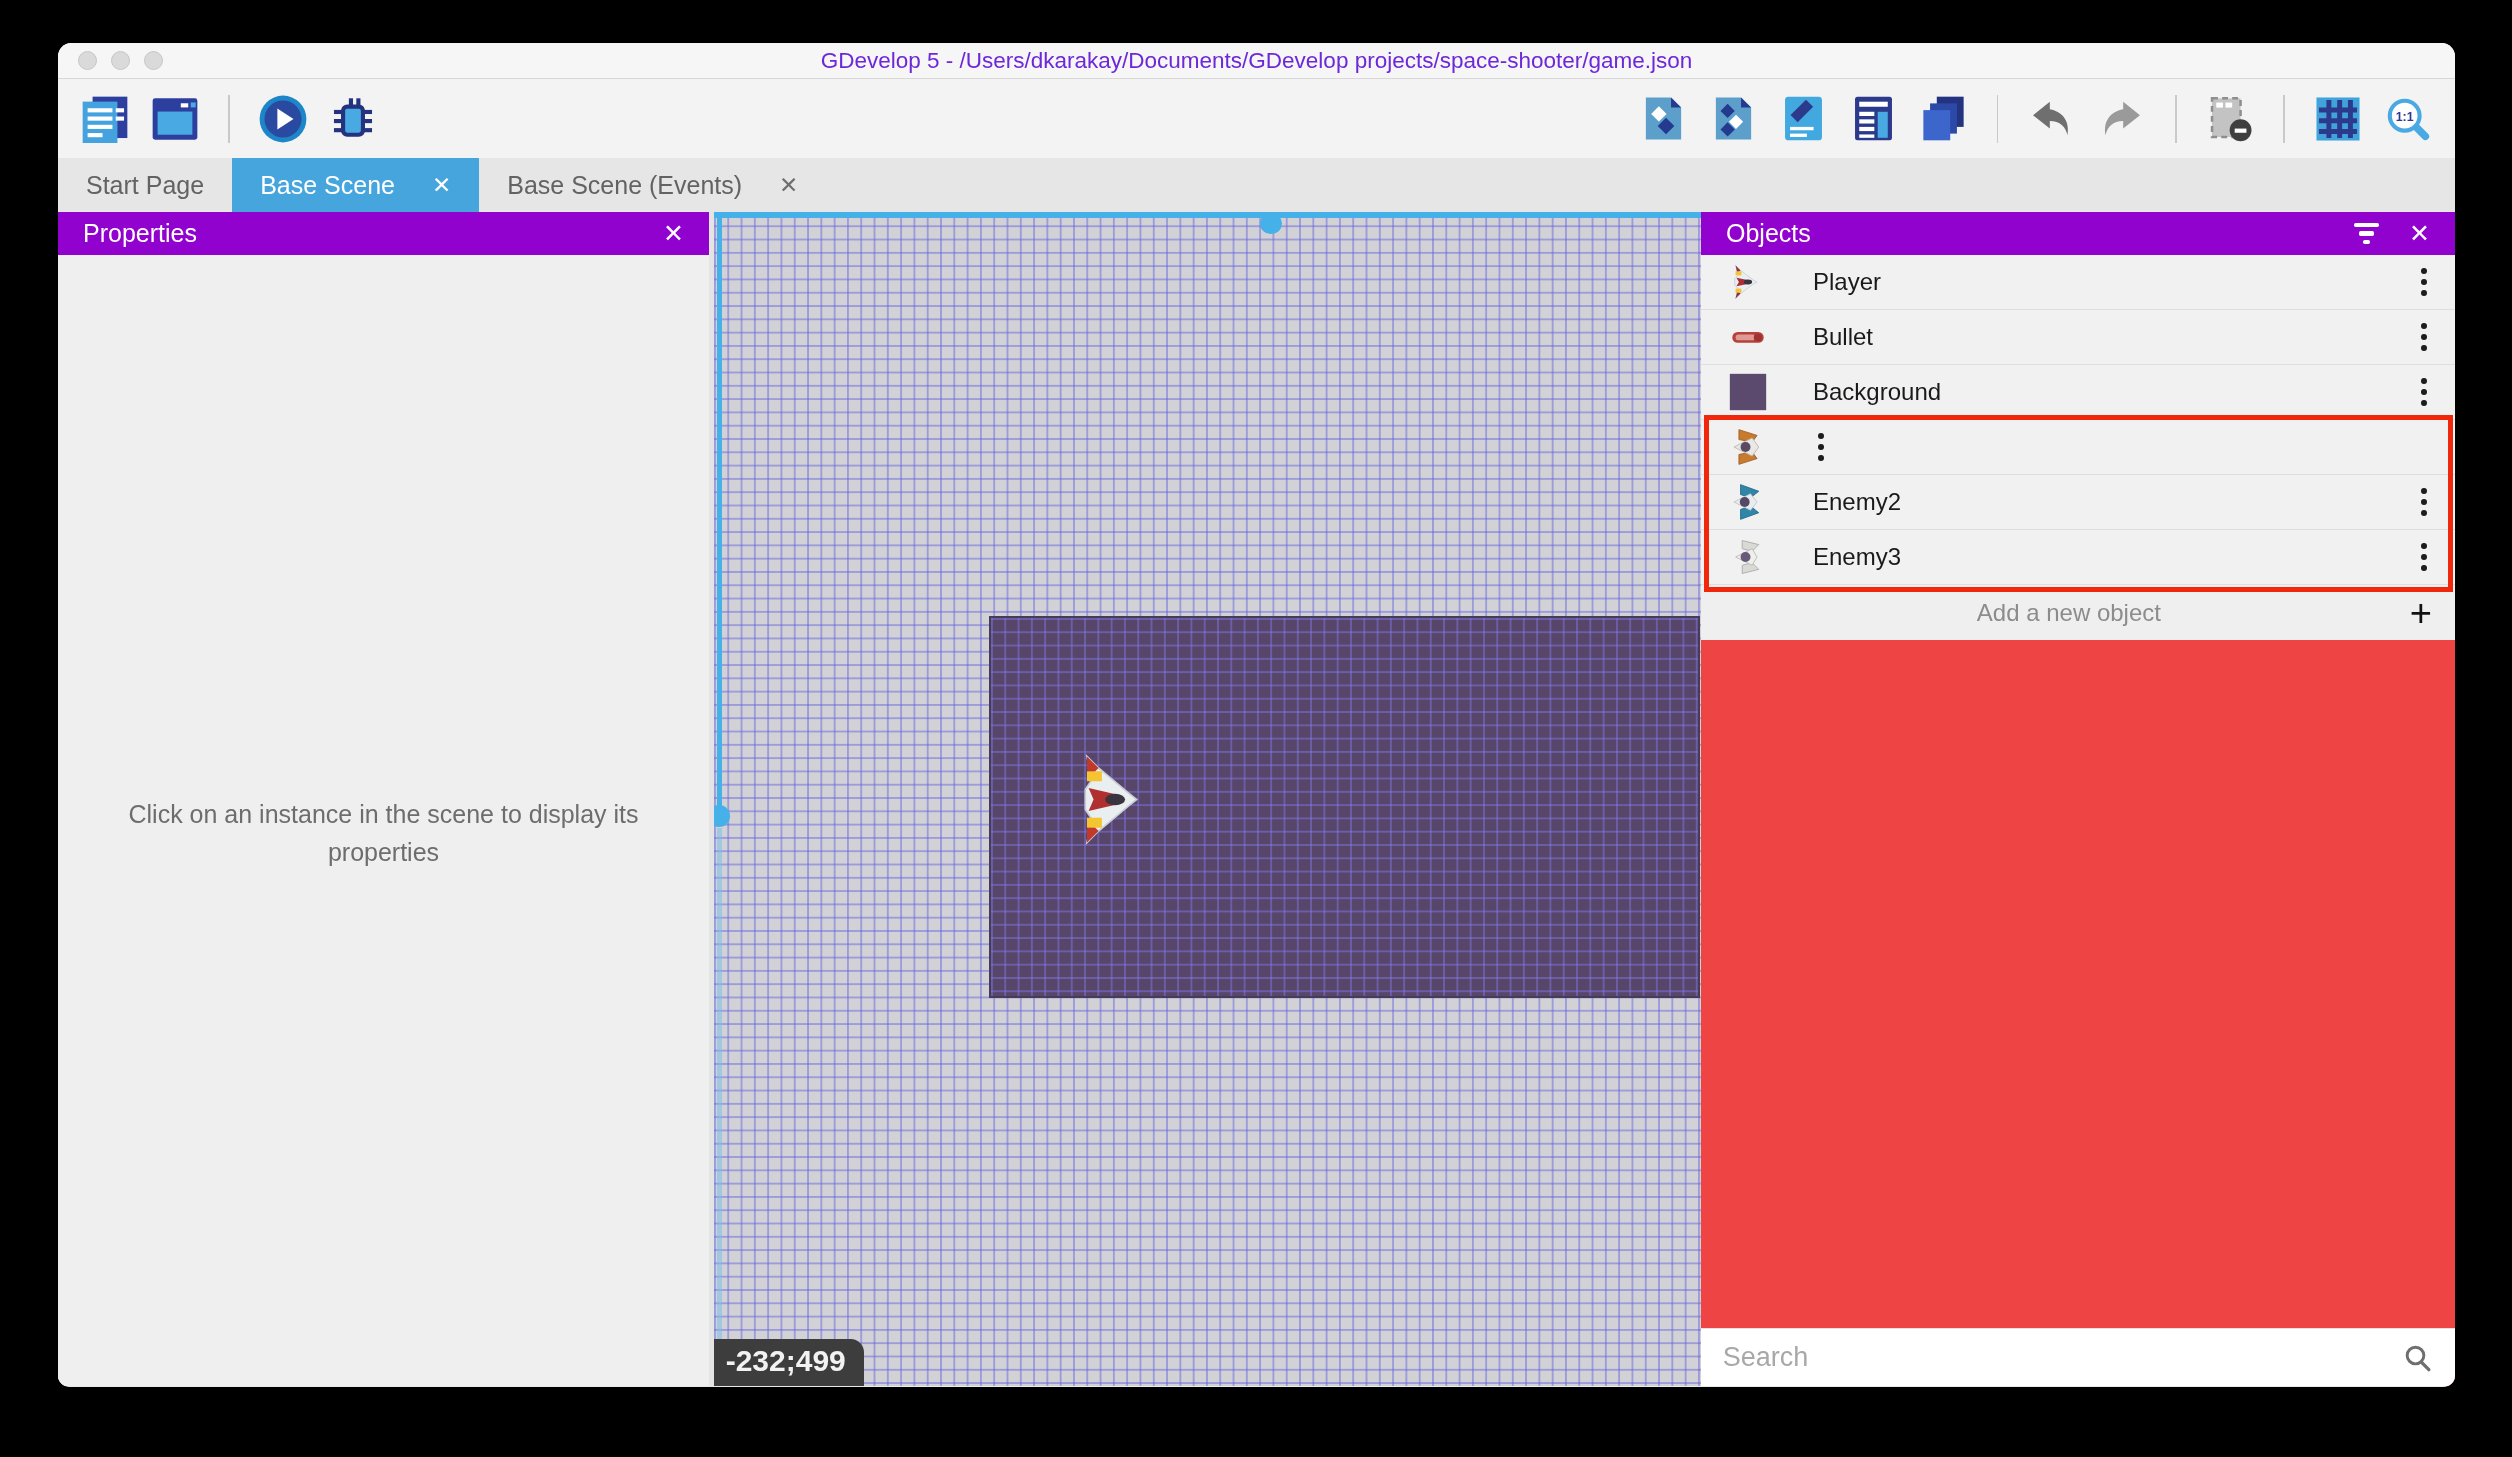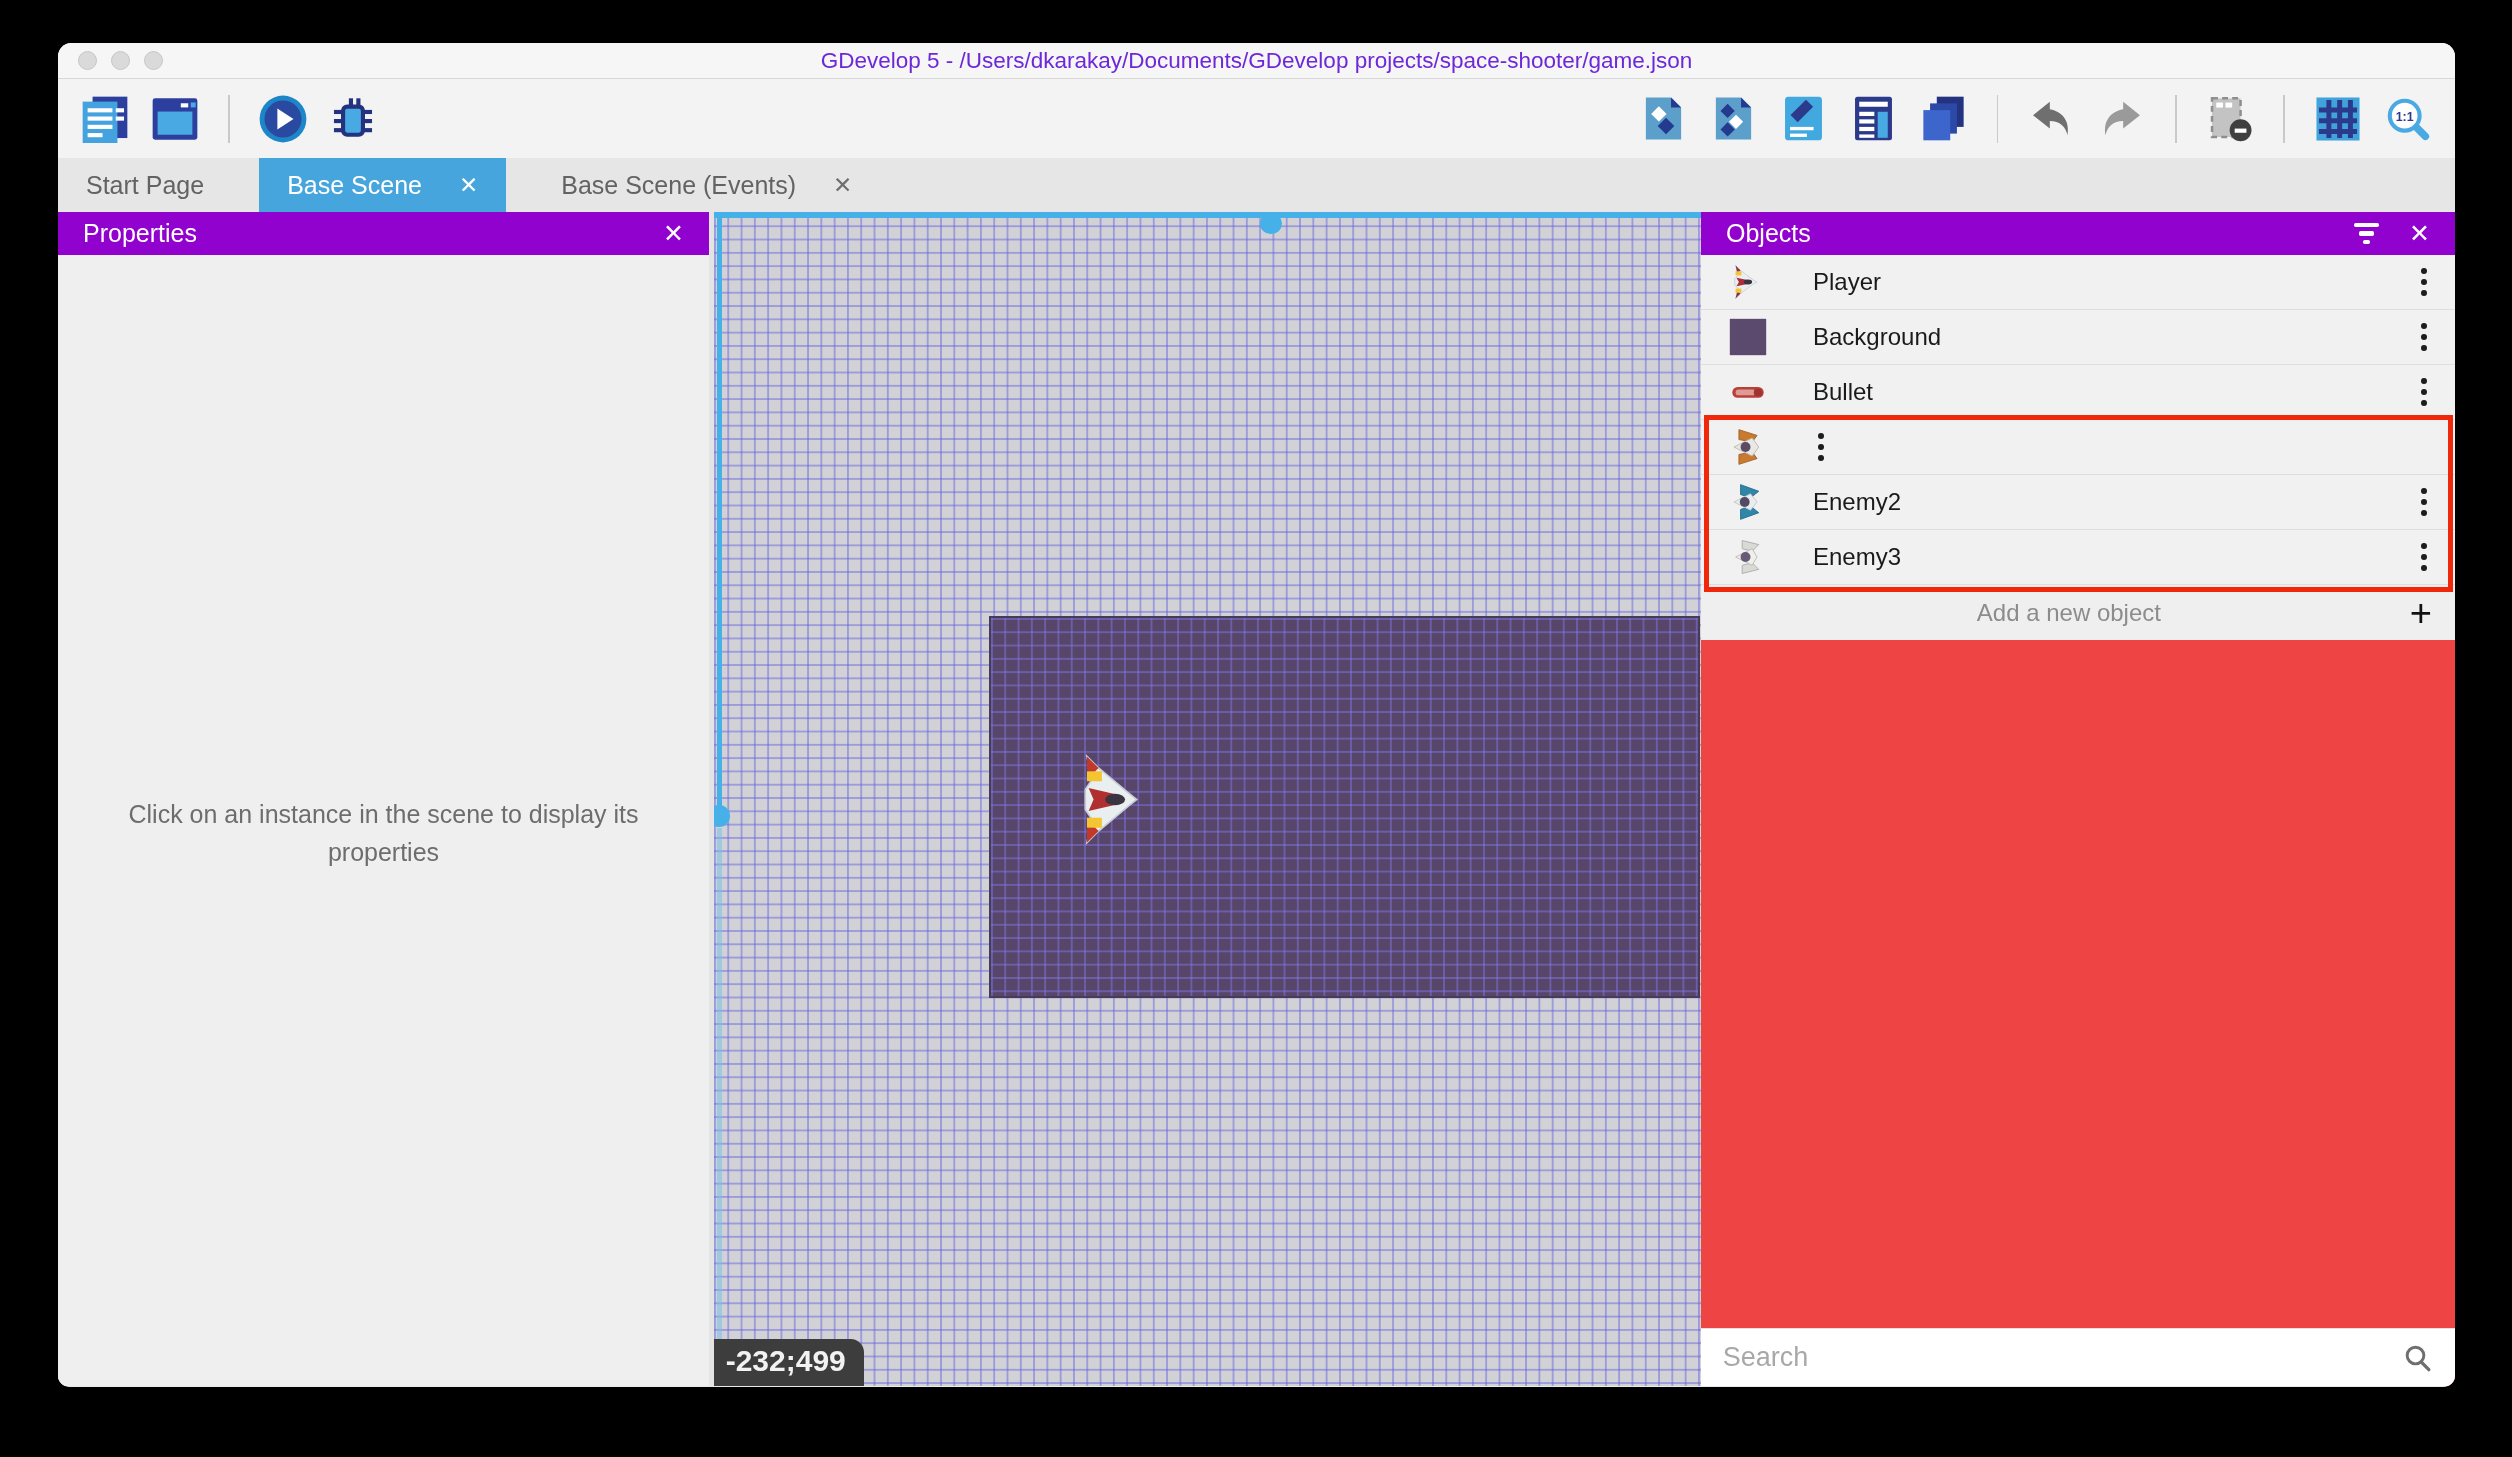--- a/index.html
+++ b/index.html
@@ -16,21 +16,21 @@
   .traffic span { width:19px; height:19px; border-radius:50%; background:#dadada; border:0.8px solid #c6c6c6; }
   .win-title { font-size:22.5px; color:#6d28d9; }
 
   
   .toolbar { height:79px; background:#f3f3f3; display:flex; align-items:center; justify-content:space-between; padding:0 21.7px; }
   .tb-group { display:flex; align-items:center; gap:20px; }
   .tb-btn { width:50px; height:50px; display:flex; align-items:center; justify-content:center; cursor:pointer; }
   .tb-divider { width:1.7px; height:48px; background:#c9c9c9; margin:0 8.3px; }
 
   
-  .tabbar { height:54px; background:#e6e6e6; display:flex; align-items:stretch;gap:27px; }
+  .tabbar { height:54px; background:#e6e6e6; display:flex; align-items:stretch; }
   .tab { display:flex; align-items:center; padding:0 28px; font-size:25px; color:#636363; cursor:pointer; }
   .tab.active { background:#47a5de; color:#fff; }
   .tab .close { margin-left:37px; font-size:23px; color:#6e6e6e; }
   .tab.active .close { color:#fff; }
 
   
   .content { position:relative; height:1174px; background:#e4e4e4; }
 
   
   .props { position:absolute; left:0; top:0; width:651px; height:1174px; background:#efefef; }
@@ -314,40 +314,40 @@
         <span class="dots">
             <i></i>
             <i></i>
             <i></i>
           </span>
       </div>
 
       <div class="obj-row">
         <span class="thumb">
           <svg width="38" height="38" viewBox="0 0 46 46">
-              <rect x="1" y="1" width="44" height="44" fill="#5b4a6e"></rect>
-            </svg>
-        </span>
-        <span class="obj-label">Background</span>
-        <span class="dots">
-            <i></i>
-            <i></i>
-            <i></i>
-          </span>
-      </div>
-
-      <div class="obj-row">
-        <span class="thumb">
-          <svg width="38" height="38" viewBox="0 0 46 46">
             <rect x="4" y="17" width="38" height="13" rx="6.5" fill="#b6403a"></rect>
             <rect x="8" y="20" width="24" height="7" rx="3.5" fill="#df9a96"></rect>
             <rect x="30" y="19" width="10" height="9" rx="4.5" fill="#a03330"></rect>
           </svg>
         </span>
         <span class="obj-label">Bullet</span>
+        <span class="dots">
+            <i></i>
+            <i></i>
+            <i></i>
+          </span>
+      </div>
+
+      <div class="obj-row">
+        <span class="thumb">
+          <svg width="38" height="38" viewBox="0 0 46 46">
+              <rect x="1" y="1" width="44" height="44" fill="#5b4a6e"></rect>
+            </svg>
+        </span>
+        <span class="obj-label">Background</span>
         <span class="dots">
             <i></i>
             <i></i>
             <i></i>
           </span>
       </div>
 
       <div class="obj-row">
         <span class="thumb">
           <svg width="38" height="38" viewBox="0 0 46 46">

